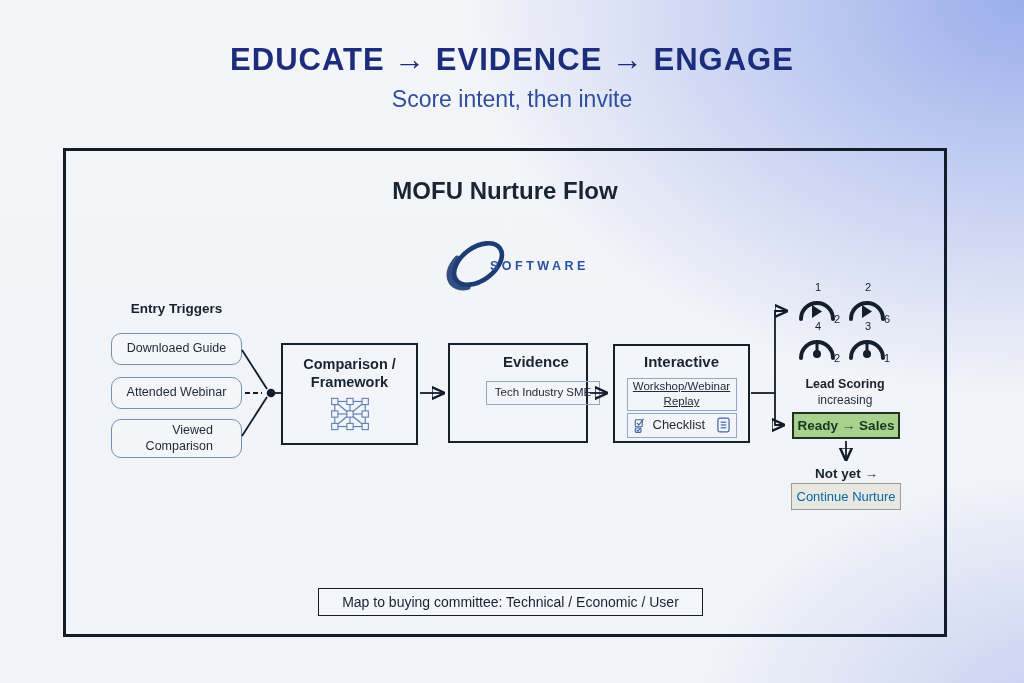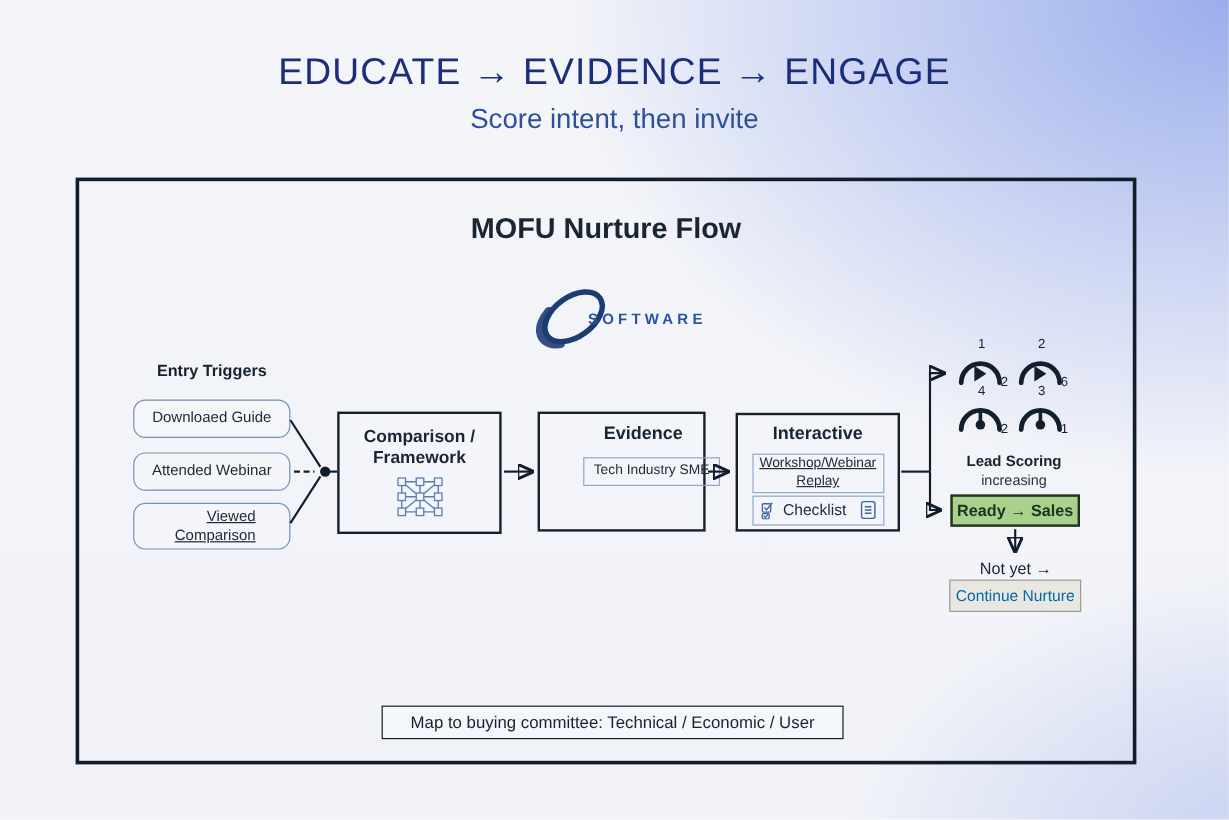--- a/index.html
+++ b/index.html
@@ -7,38 +7,38 @@
     position:relative;width:1024px;height:683px;overflow:hidden;
     font-family:"Liberation Sans",sans-serif;color:#131f2d;
     background:
       radial-gradient(900px 640px at 100% 0%, rgba(150,170,235,.95) 0%, rgba(150,170,235,0) 62%),
       radial-gradient(520px 340px at 104% 104%, rgba(160,178,236,.55) 0%, rgba(160,178,236,0) 70%),
       linear-gradient(180deg,#f4f5f9 0%,#f1f3f8 100%);
   }
   .abs{position:absolute;}
   .flexc{display:flex;align-items:center;justify-content:center;}
 
-  .hdr-title{left:0;top:42px;width:1024px;text-align:center;font-size:31px;font-weight:400;
+  .hdr-title{left:0;top:42px;width:1024px;text-align:center;font-size:31px;font-weight:700;
     letter-spacing:1px;color:#1c2d7c;}
   .hdr-sub{left:0;top:86px;width:1024px;text-align:center;font-size:23px;font-weight:400;color:#2f4f9d;}
 
   .frame{left:63px;top:148px;width:884px;height:489px;border:3px solid #121d2b;box-sizing:border-box;}
   .diagram-title{left:63px;top:177px;width:884px;text-align:center;font-size:24px;font-weight:700;color:#1a2533;}
 
   .logo{left:442px;top:228px;width:170px;height:70px;}
   .logo-text{position:absolute;left:48px;top:31px;font-size:12.5px;font-weight:600;
     letter-spacing:3.5px;color:#2a52a0;}
 
   .entry-label{left:111px;top:301px;width:131px;text-align:center;font-size:13.5px;font-weight:700;color:#18222e;}
   .entry-box{left:111px;width:131px;border:1.6px solid #7291b8;border-radius:10px;box-sizing:border-box;
     font-size:12.5px;line-height:1.25;color:#1d2835;display:flex;align-items:center;justify-content:center;
     text-align:right;background:rgba(250,251,253,.25);}
   .eb1{top:333px;height:32px;}
   .eb2{top:377px;height:32px;}
-  .eb3{top:419px;height:39px;padding:0 28px;text-decoration:underline;}
+  .eb3{top:419px;height:39px;padding:0 28px;}
 
   .stage{border:2.6px solid #16212e;box-sizing:border-box;background:rgba(245,247,251,.35);}
   .stage-title{font-weight:700;color:#1a2533;text-align:center;line-height:1.25;}
   .comparison{left:281px;top:343px;width:137px;height:102px;padding-top:10px;}
   .comparison .stage-title{font-size:14.5px;padding:0 14px;}
   .comparison .icon-wrap{margin-top:6px;text-align:center;}
 
   .evidence{left:448px;top:343px;width:140px;height:100px;padding-left:36px;}
   .evidence .stage-title{font-size:15px;margin-top:8px;}
   .inner-box{border:1.3px solid #90a9c7;box-sizing:border-box;font-size:11.5px;line-height:1.3;color:#222c38;
@@ -57,21 +57,21 @@
   .gauge{position:relative;}
   .gauge svg{position:absolute;left:3px;top:11px;}
   .g-top{position:absolute;top:-2px;left:50%;transform:translateX(-50%);font-size:11px;color:#131f2d;}
   .g-side{position:absolute;right:1px;bottom:-3px;font-size:11px;color:#131f2d;}
 
   .lead-label{left:789px;top:377px;width:112px;text-align:center;font-size:12.5px;font-weight:700;color:#18222e;}
   .lead-sub{left:789px;top:393px;width:112px;text-align:center;font-size:12px;color:#25303c;}
 
   .ready-box{left:792px;top:412px;width:108px;height:27px;background:#a9d18e;border:2px solid #22311f;
     box-sizing:border-box;font-size:13.5px;font-weight:700;color:#17361f;}
-  .notyet{left:789px;top:466px;width:115px;text-align:center;font-size:13.5px;font-weight:400;color:#18222e;}
+  .notyet{left:789px;top:466px;width:115px;text-align:center;font-size:13.5px;font-weight:700;color:#18222e;}
   .continue-box{left:791px;top:483px;width:110px;height:27px;background:#e9e7e1;border:1.5px solid #9b9c96;
     box-sizing:border-box;font-size:13px;color:#0369a1;}
 
   .footer-box{left:318px;top:588px;width:385px;height:28px;border:1.7px solid #131f2d;box-sizing:border-box;
     font-size:14px;color:#18222e;background:rgba(247,249,252,.4);}
 
   .overlay{position:absolute;left:0;top:0;pointer-events:none;}
   .overlay path,.overlay line{stroke:#121d2b;stroke-width:1.8;fill:none;}
   .overlay .dot{fill:#121d2b;stroke:none;}
 </style>

